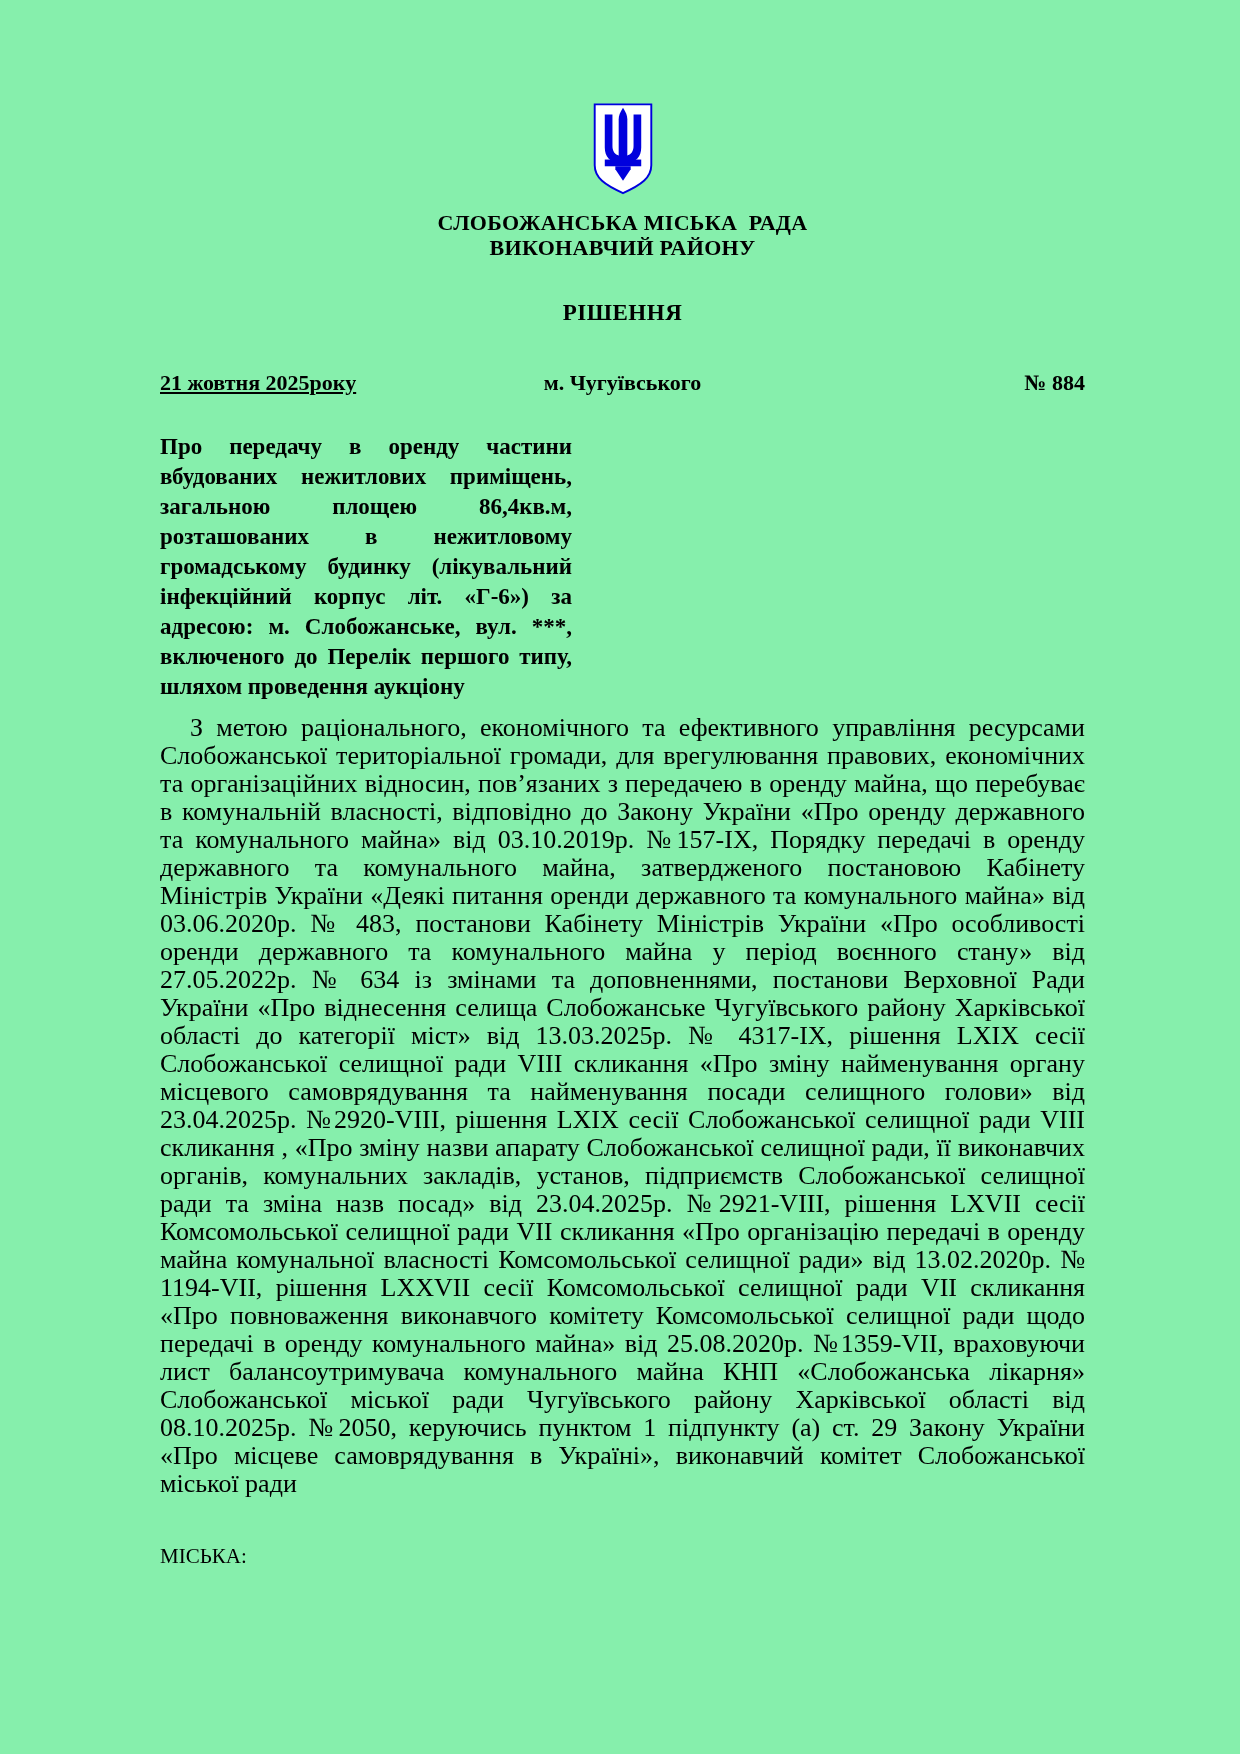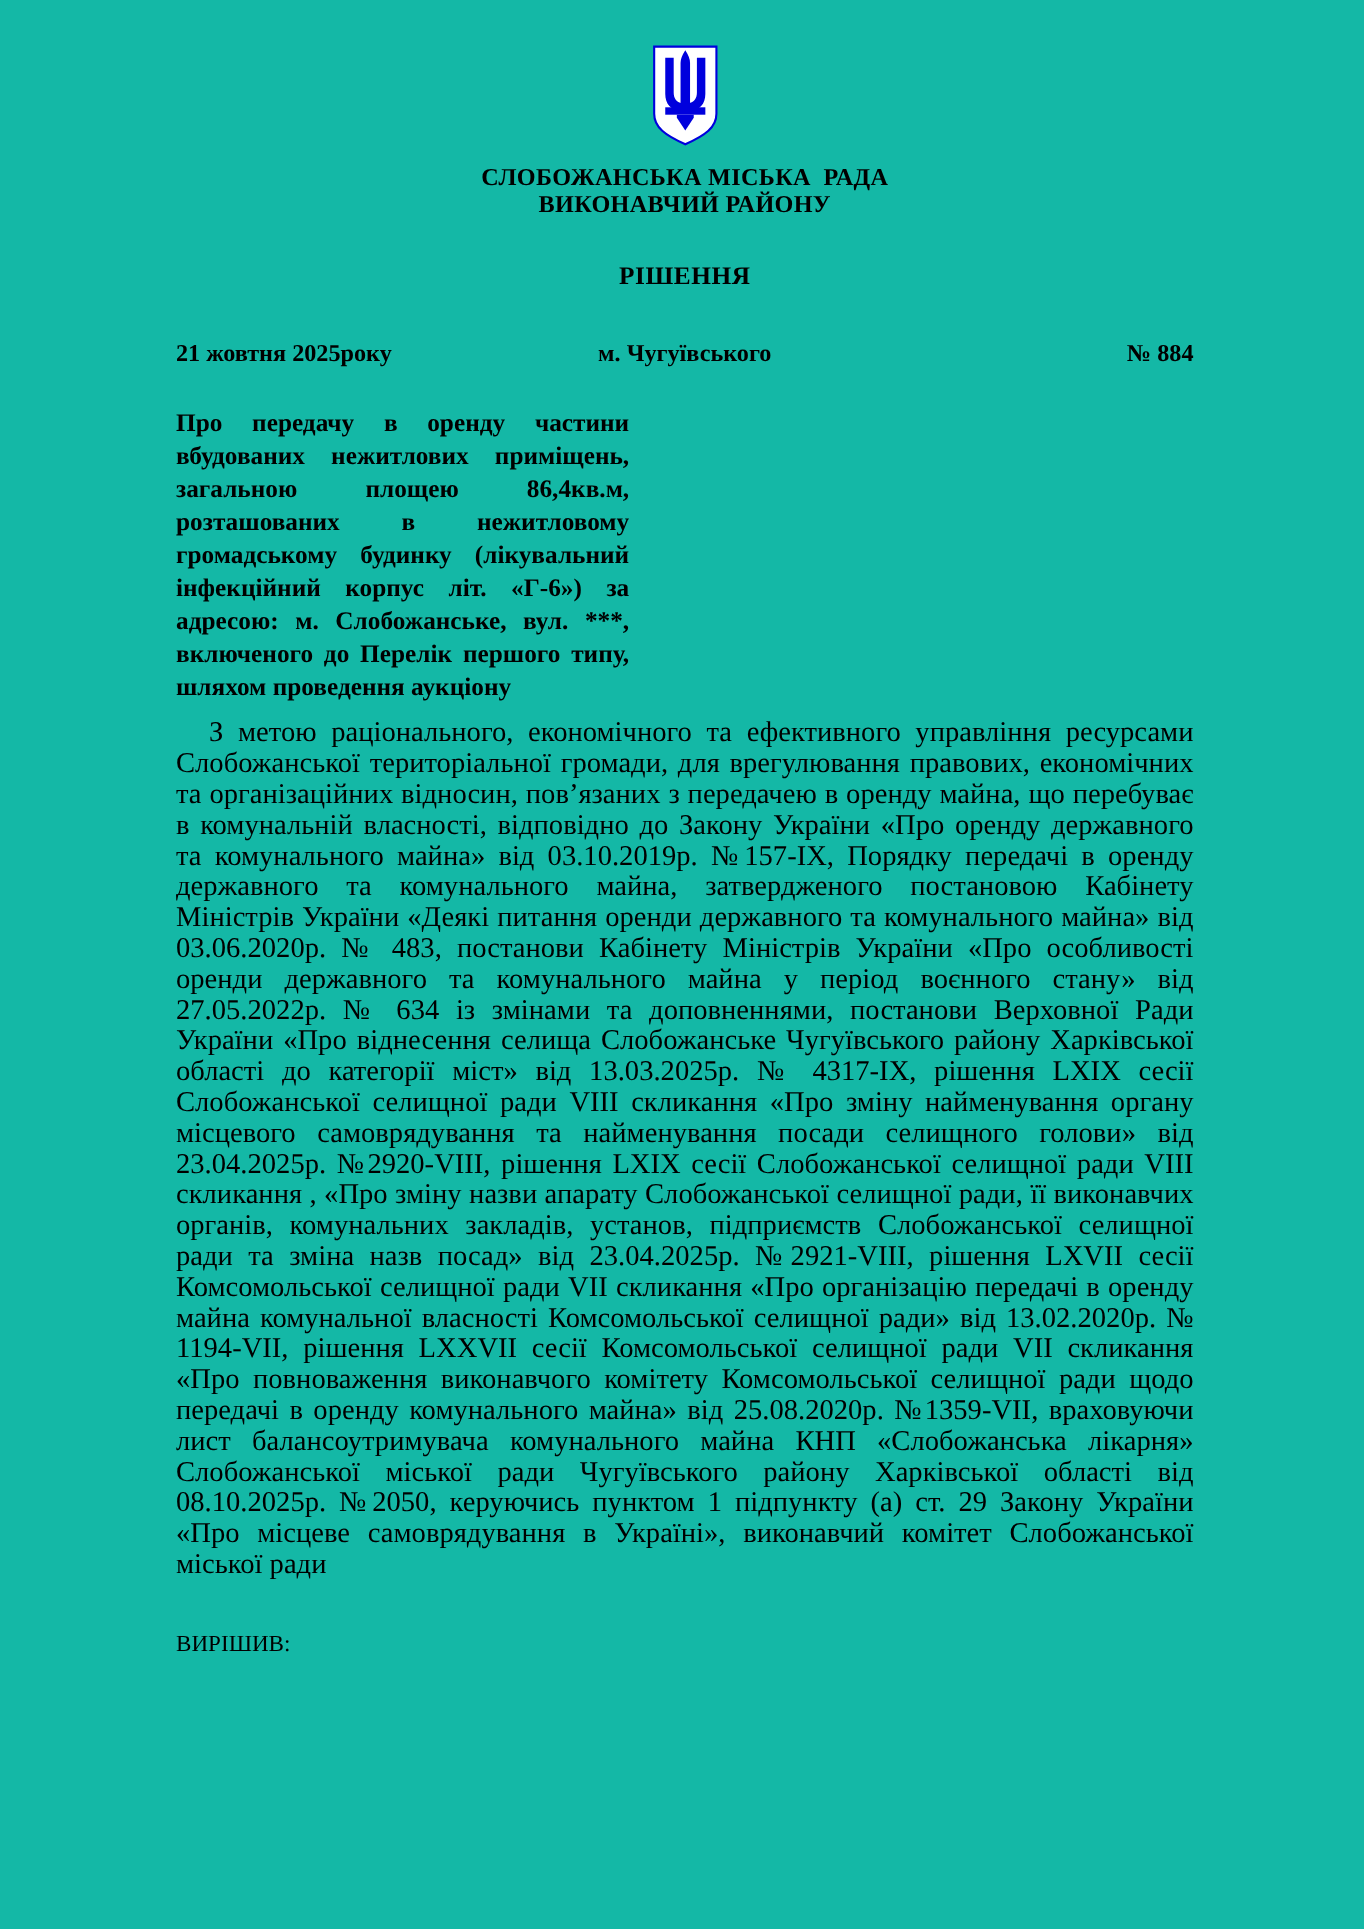--- a/index.html
+++ b/index.html
@@ -1,21 +1,21 @@
 <!DOCTYPE html>
 <html lang="uk"><head>
 <meta charset="utf-8">
 <style>
   html,body { margin:0; padding:0; background:#ffffff; }
   .page {
     position:relative;
     width:1240px; height:1754px;
     box-sizing:border-box;
-    padding:40px 155px 0 160px;
-    background:#14b8a6;
+    padding:102px 155px 0 160px;
+    background:#86efac;
     color:#000000;
     font-family:"Liberation Serif", serif;
     overflow:hidden;
   }
   .emblem-wrap { text-align:center; height:96px; }
   .emblem-wrap svg { display:inline-block; }
   .org-line {
     text-align:center;
     font-weight:bold;
     font-size:22px;
@@ -31,21 +31,21 @@
     font-size:23px;
     letter-spacing:0.5px;
     font-family:Liberation Serif, serif;
   }
   .meta-row {
     margin-top:44px;
     display:flex;
     font-weight:bold;
     font-size:22px;
   }
-  .meta-date   { flex:1; text-align:left; }
+  .meta-date   { flex:1; text-align:left;text-decoration:underline; }
   .meta-place  { flex:1; text-align:center; }
   .meta-number { flex:1; text-align:right; }
   .subject {
     margin-top:36px;
     width:412px;
     font-weight:bold;
     font-size:23px;
     line-height:30px;
     text-align:justify;
   }
@@ -96,16 +96,16 @@
   <div class="meta-row">
     <span class="meta-date">21 жовтня 2025року</span>
     <span class="meta-place">м. Чугуївського</span>
     <span class="meta-number">№ 884</span>
   </div>
 
   <div class="subject">Про передачу в оренду частини вбудованих нежитлових приміщень, загальною площею 86,4кв.м, розташованих в нежитловому громадському будинку (лікувальний інфекційний корпус літ. «Г-6») за адресою: м. Слобожанське, вул. ***, включеного до Перелік першого типу, шляхом проведення аукціону</div>
 
   <p class="preamble">З метою раціонального, економічного та ефективного управління ресурсами Слобожанської територіальної громади, для врегулювання правових, економічних та організаційних відносин, пов’язаних з передачею в оренду майна, що перебуває в комунальній власності, відповідно до Закону України «Про оренду державного та комунального майна» від 03.10.2019р. №157-IX,  Порядку передачі в оренду державного та комунального майна, затвердженого постановою Кабінету Міністрів України «Деякі питання оренди державного та комунального майна» від 03.06.2020р. № 483, постанови Кабінету Міністрів України «Про особливості оренди державного та комунального майна у період воєнного стану» від 27.05.2022р. № 634 із змінами та доповненнями, постанови Верховної Ради України «Про віднесення селища Слобожанське Чугуївського району Харківської області до категорії міст» від 13.03.2025р. № 4317-IX, рішення LXIX сесії Слобожанської селищної ради VIII скликання «Про зміну найменування органу місцевого самоврядування та найменування посади селищного голови» від 23.04.2025р. №2920-VIII, рішення LXIX сесії Слобожанської селищної ради VIII скликання , «Про зміну назви апарату Слобожанської селищної ради, її виконавчих органів, комунальних закладів, установ, підприємств Слобожанської селищної ради та зміна назв посад» від 23.04.2025р. №2921-VIII, рішення LXVII сесії Комсомольської селищної ради VII скликання «Про організацію передачі в оренду майна комунальної власності Комсомольської селищної ради» від 13.02.2020р. № 1194-VII, рішення LXXVII сесії Комсомольської селищної ради VII скликання «Про повноваження виконавчого комітету Комсомольської селищної ради щодо передачі в оренду комунального майна» від 25.08.2020р. №1359-VII, враховуючи лист балансоутримувача комунального майна КНП «Слобожанська лікарня» Слобожанської міської ради Чугуївського району Харківської області від 08.10.2025р. №2050, керуючись  пунктом 1 підпункту (а) ст. 29 Закону України «Про місцеве самоврядування в Україні», виконавчий комітет Слобожанської міської ради</p>
 
-  <p class="resolved">ВИРІШИВ:</p>
+  <p class="resolved">МІСЬКА:</p>
 
 
 </div>
 
 </body></html>

